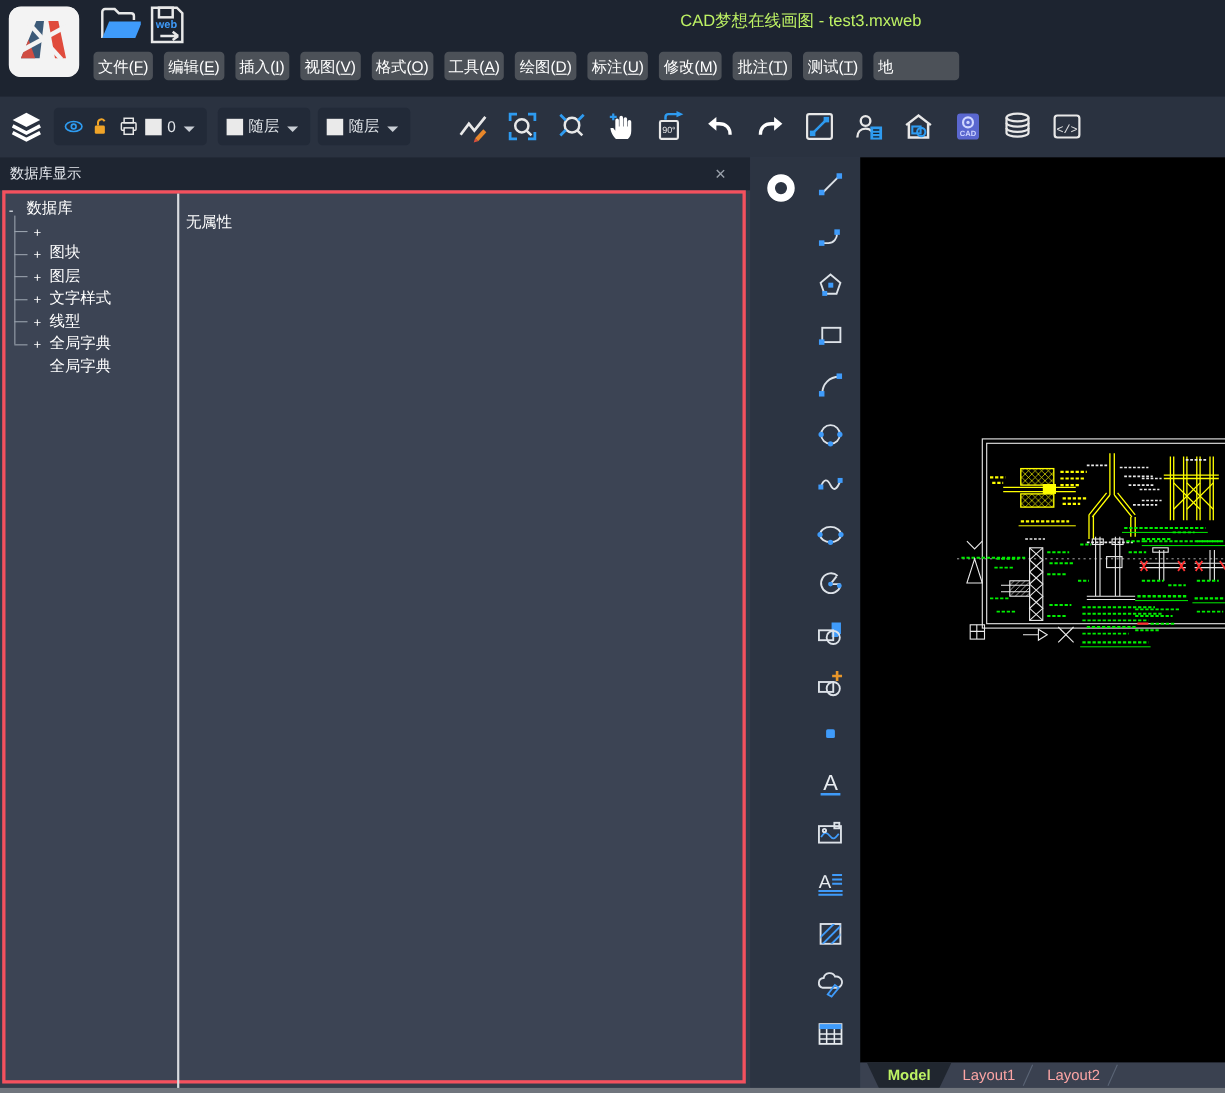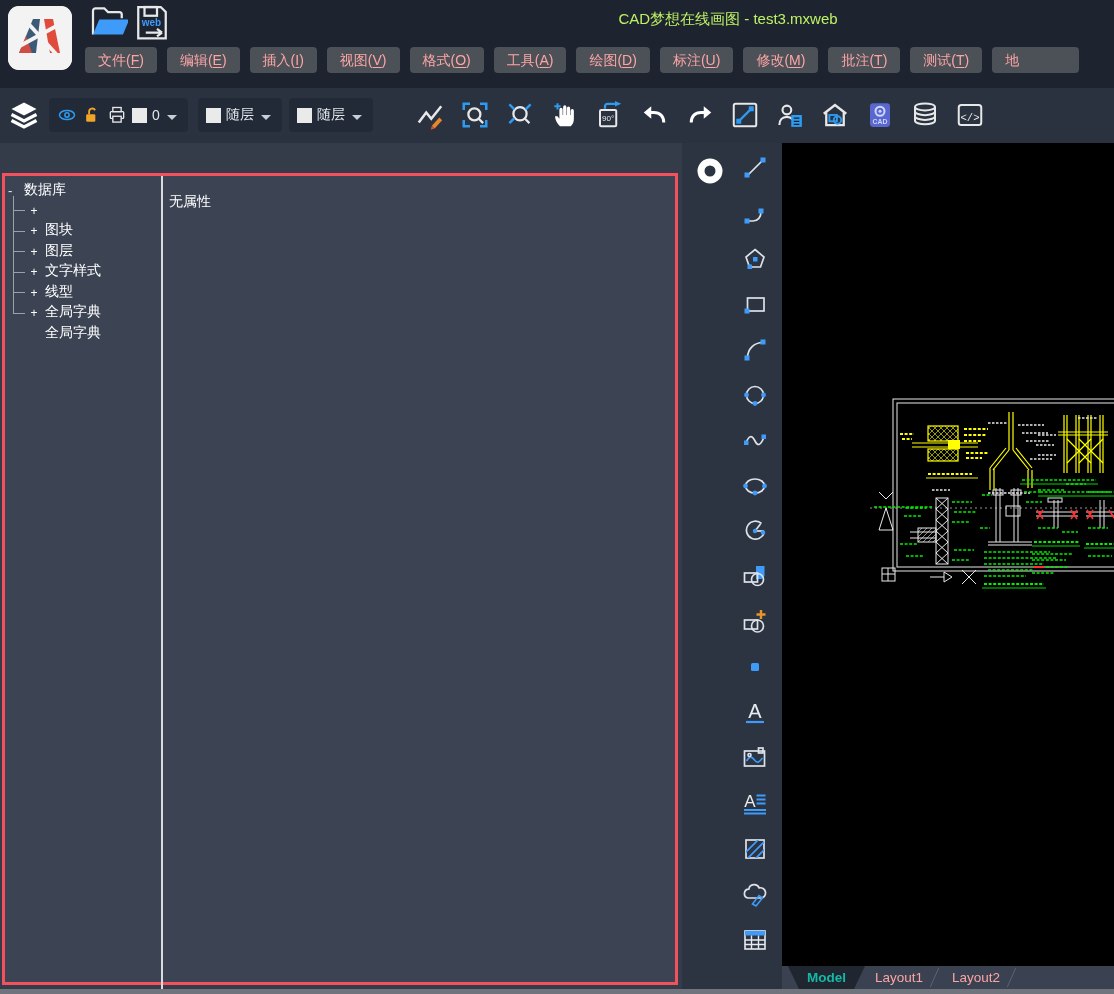--- a/index.html
+++ b/index.html
@@ -5,21 +5,21 @@
   html,body{margin:0;padding:0;background:#11151c;}
   .window{position:relative;width:1114px;height:994px;overflow:hidden;background:#343c4a;
           font-family:"Liberation Sans","DejaVu Sans",sans-serif;-webkit-user-select:none;user-select:none;}
   
   .titlebar{position:absolute;left:0;top:0;width:100%;height:88px;background:#1d2430;}
   .logo{position:absolute;left:8px;top:6px;width:64px;height:64px;border-radius:11px;background:#f3f3f3;overflow:hidden;}
   .quick{position:absolute;top:2px;width:40px;height:40px;}
   #q0{left:88px;} #q1{left:132px;}
   .title{position:absolute;left:728px;top:10px;transform:translateX(-50%);color:#bef264;font-size:15px;white-space:nowrap;}
   .menubar{position:absolute;left:85px;top:47px;display:flex;gap:10px;white-space:nowrap;}
-  .menu-btn{height:26px;padding:0 13px;background:#4c5158;border:none;border-radius:4px;color:#fca5a5;
+  .menu-btn{height:26px;padding:0 4px;background:#4c5158;border:none;border-radius:4px;color:#ffffff;
             font-size:14px;line-height:26px;font-family:inherit;flex:0 0 auto;}
   .menu-btn u{text-underline-offset:2px;}
   .menu-btn.clipped{padding-right:60px;}
   
   .toolbar{position:absolute;left:0;top:88px;width:100%;height:55px;background:#2a3240;}
   .tb-layers{position:absolute;left:8px;top:12px;width:32px;height:30px;}
   .tb-layers svg,.quick svg,.logo svg{width:100%;height:100%;display:block;}
   .tb-group{position:absolute;top:10px;height:34px;background:#222a38;border-radius:4px;display:flex;
             align-items:center;gap:5px;padding:0 8px;box-sizing:border-box;color:#e2e6ea;font-size:14px;}
   #g1{left:49px;width:139px;} #g2{left:198px;width:84px;} #g3{left:289px;width:84px;}
@@ -61,21 +61,21 @@
   .drawing .uy{stroke:var(--dwg_yellow,#ff0);stroke-width:.9;}
   .drawing .tw{stroke:#e9e9e9;stroke-width:1.5;stroke-dasharray:2.5 1.5;fill:none;}
   .drawing .tg{stroke:var(--dwg_green,#0f0);stroke-width:1.7;stroke-dasharray:3 1.6;fill:none;}
   .drawing .ug{stroke:var(--dwg_green,#0f0);stroke-width:.9;fill:none;}
   .drawing .tr{stroke:var(--dwg_red,#f33);stroke-width:1.6;fill:none;}
   .drawing .dw{stroke:#e9e9e9;stroke-width:1;fill:none;}
   
   .tabbar{position:absolute;left:782px;top:966px;width:332px;height:23px;background:#3a4150;display:flex;padding-left:6px;box-sizing:border-box;}
   .tab{position:relative;height:23px;line-height:22px;padding:0 19px;font-size:13.5px;color:#fca5a5;
        clip-path:polygon(0 0,100% 0,calc(100% - 11px) 100%,11px 100%);margin-right:-9px;background:transparent;border:none;font-family:inherit;}
-  .tab.active{background:#20262f;color:#14b8a6;font-weight:bold;}
+  .tab.active{background:#20262f;color:#bef264;font-weight:bold;}
   .tab::after{content:"";position:absolute;right:7px;top:1px;bottom:1px;width:1px;background:#5a6475;transform:rotate(24deg);}
   .tab.active::after{display:none;}
   .bottom-strip{position:absolute;left:0;top:989px;width:100%;height:5px;background:#70757d;}
 </style>
 </head>
 <body>
 
 <div class="window">
 
   <div class="titlebar">
@@ -264,20 +264,24 @@
         </div>
         <div class="tb-btn">
           <svg viewBox="0 0 24 24">
             <rect x="3" y="4" width="18" height="16" rx="2" fill="none" stroke="#e8e8e8" stroke-width="1.6"></rect>
             <text x="12" y="16.5" font-size="8.5" fill="#e8e8e8" text-anchor="middle" font-family="Liberation Mono,monospace">&lt;/&gt;</text>
           </svg>
         </div>
       </div>
   </div>
 
+  <div class="panel-header">
+    <span>数据库显示</span>
+    <button class="panel-close">×</button>
+  </div>
   <div class="panel-body"></div>
   <div class="no-attr">无属性</div>
   <div class="tree">
     <div class="tree-row">
       <span class="root-dash">-</span>
       <span class="root-label">数据库</span>
     </div>
     <div class="tree-children" id="tree-children">
       <span class="vline"></span>
 

